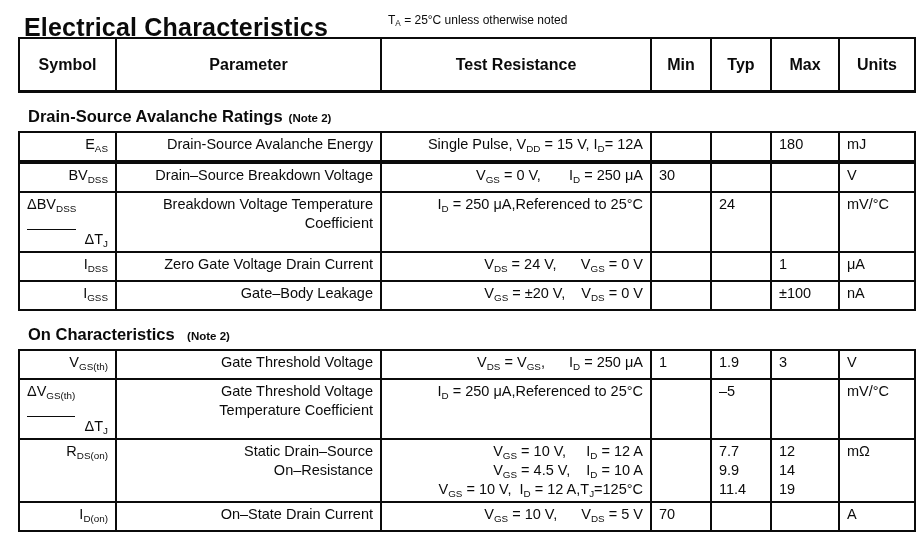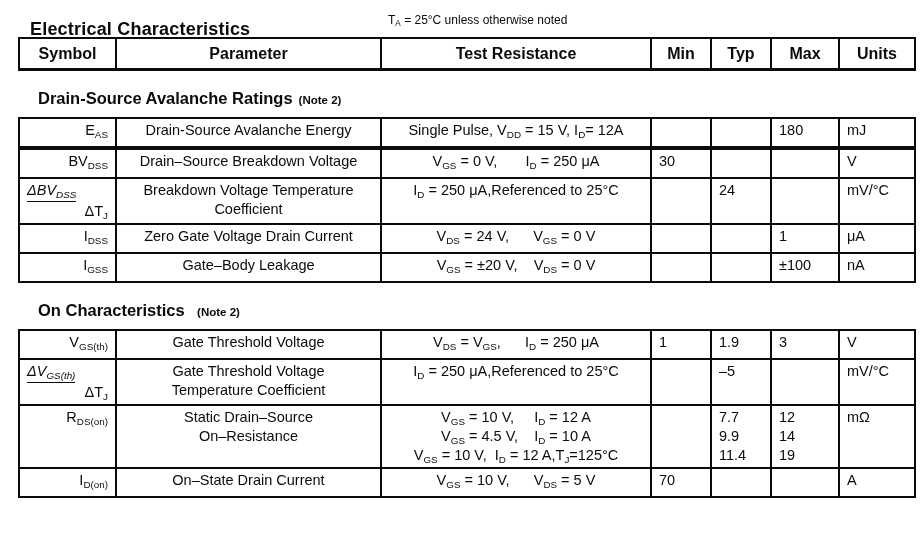--- a/index.html
+++ b/index.html
@@ -2,40 +2,40 @@
 <html><head>
 <meta charset="utf-8">
 <style>
   html,body{margin:0;padding:0;background:#fff;}
   body{width:921px;height:544px;overflow:hidden;color:#0b0b0b;
        font-family:"Liberation Sans","DejaVu Sans",sans-serif;}
   .doc{padding:7px 0 0 18px;width:896px;}
 
   
   .titlebar{position:relative;height:30px;}
-  .page-title{font-size:18px;font-weight:bold;margin:12px;display:inline-block;letter-spacing:.2px;}
+  .page-title{font-size:25px;font-weight:bold;margin:6px;display:inline-block;letter-spacing:.2px;}
   .doc-note{position:absolute;left:370px;top:6px;font-size:12px;}
 
   sub{font-size:0.68em;line-height:0;position:relative;bottom:-0.28em;vertical-align:baseline;}
 
   
   table{border-collapse:collapse;table-layout:fixed;width:896px;}
   td,th{border:2px solid #0b0b0b;overflow:hidden;}
   .head-tbl th{height:27px;font-size:16px;font-weight:bold;text-align:center;
-               vertical-align:middle;border-bottom:3px solid #0b0b0b;padding:1px;}
+               vertical-align:middle;border-bottom:3px solid #0b0b0b;padding:12px;}
   .sec-tbl td{font-size:14.5px;vertical-align:top;padding:2px 7px;line-height:19px;height:23px;}
   .c-symbol{text-align:right;}
-  .c-parameter,.c-cond{text-align:center;margin-top:43px;}
+  .c-parameter,.c-cond{text-align:right;margin-top:43px;}
   .c-min,.c-typ,.c-max,.c-units{text-align:left;padding-left:2px;padding-right:2px;}
 
-  .frac-num{display:block;width:max-content;border-bottom:1.5px solid #0b0b0b;padding-bottom:1px;font-style:italic;}
+  .frac-num{display:block;width:max-content;border-bottom:1.5px solid #0b0b0b;padding-bottom:15px;}
   .frac-den{display:block;margin-left:22px;}
 
   
-  .sec-title{font-size:16.5px;font-weight:bold;margin:13px 0 3px 20px;line-height:28px;}
+  .sec-title{font-size:16.5px;font-weight:bold;margin:13px 0 3px 10px;line-height:20px;}
   .sec-note{font-size:11.5px;font-weight:bold;margin-left:6px;}
   .line{display:block;}
 </style>
 </head>
 <body>
 
 <div class="doc">
 
   <div class="titlebar">
     <h1 class="page-title">Electrical Characteristics</h1>

